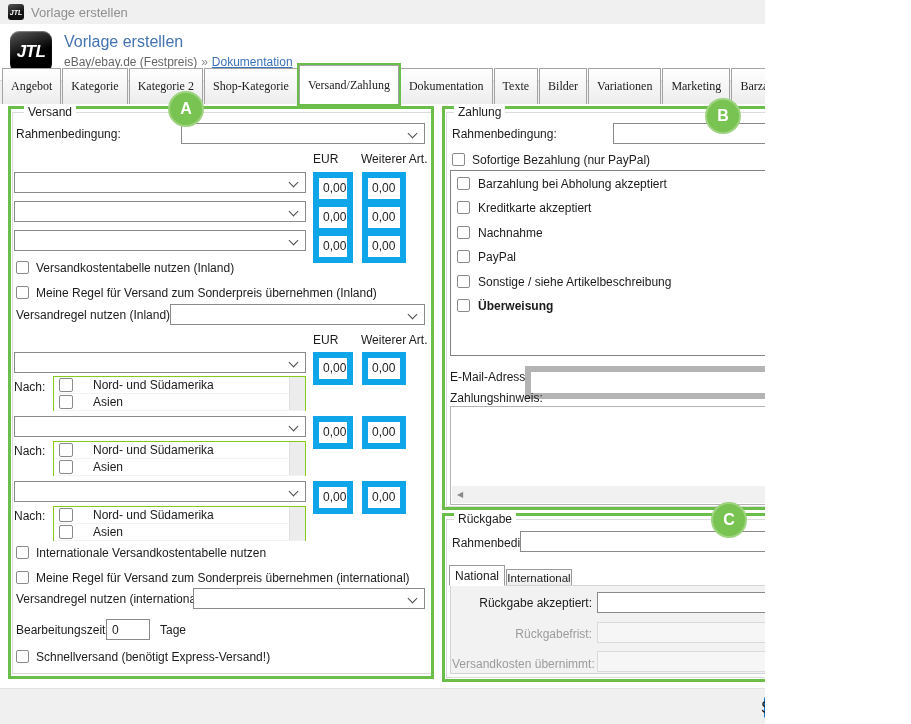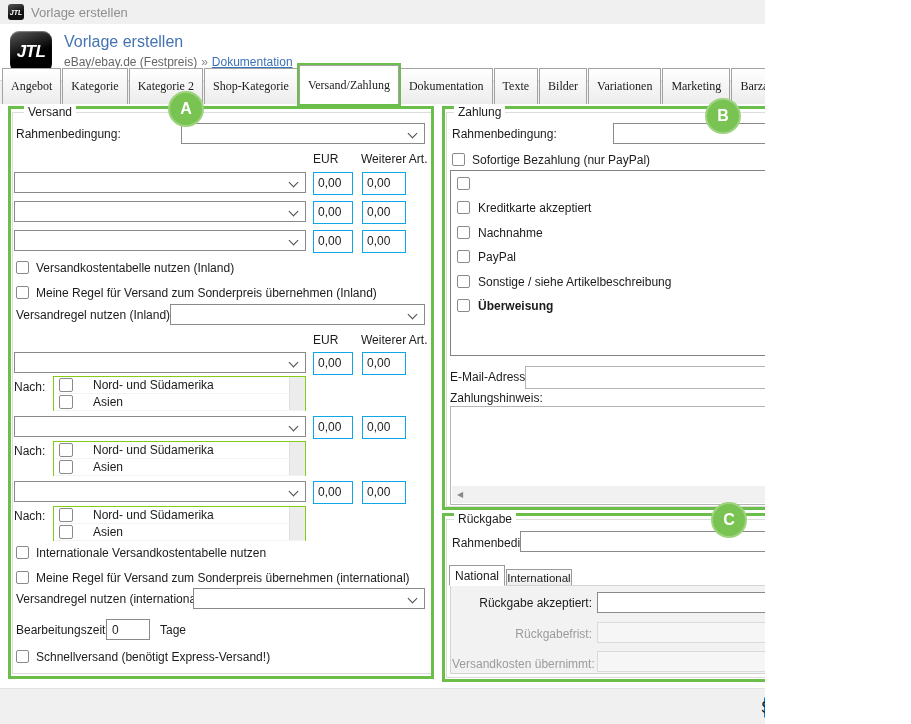--- a/index.html
+++ b/index.html
@@ -41,21 +41,21 @@
   
   .group{position:absolute;border:1px solid #dcdcdc;background:#fff;}
   .legend{position:absolute;background:#fff;padding:0 4px;z-index:4;line-height:14px;}
   
   .combo{position:absolute;background:#fff;border:1px solid #8a8a8a;box-sizing:border-box;
          padding:3px 20px 0 5px;overflow:hidden;white-space:nowrap;}
   .combo .chev{position:absolute;right:8px;top:6px;width:6px;height:6px;
                border-right:1.5px solid #4a4a4a;border-bottom:1.5px solid #4a4a4a;transform:rotate(45deg);}
   .combo.disabled{background:#f6f6f6;border-color:#dadada;}
   .combo.disabled .chev{border-color:#b8b8b8;}
-  .tbox{position:absolute;background:#fff;border:1px solid #0ea5e9;box-sizing:border-box;
+  .tbox{position:absolute;background:#fff;border:6px solid #0ea5e9;box-sizing:border-box;
         padding:3px 4px 18px 4px;overflow:hidden;white-space:nowrap;}
   .cb{position:absolute;width:13px;height:13px;background:#fff;border:1px solid #8a8a8a;
       border-radius:2px;box-sizing:border-box;}
   .listbox{position:absolute;background:#fff;border:1px solid #828282;box-sizing:border-box;}
   .nach-list{position:absolute;background:#fff;border:1px solid #84cc16;box-sizing:border-box;}
   .nach-row{position:relative;height:16px;display:flex;align-items:center;border-bottom:1px solid #f3f3f3;}
   .nach-row .cbx{width:12px;height:12px;border:1px solid #8a8a8a;border-radius:2px;background:#fff;
                  margin-left:5px;flex:none;}
   .nach-row .rg{margin-left:20px;}
   .nach-scroll{position:absolute;right:0;top:0;bottom:0;width:15px;background:#ececec;border-left:1px solid #e0e0e0;}
@@ -232,20 +232,21 @@
   <div class="lbl" style="left:452px;top:127px;">Rahmenbedingung:</div>
   <div class="combo" style="left:613px;top:123px;width:276px;height:21px;">
       <span class="chev"></span>
     </div>
 
   <div class="cb" style="left:452px;top:153px;"></div>
   <div class="lbl" style="left:472px;top:153px;">Sofortige Bezahlung (nur PayPal)</div>
 
   <div class="listbox" style="left:450px;top:170px;width:445px;height:186px;"></div>
   <div class="cb" style="left:457px;top:177px;"></div>
+  <div class="lbl" style="left:478px;top:177px;">Barzahlung bei Abholung akzeptiert</div>
   <div class="cb" style="left:457px;top:201px;"></div>
   <div class="lbl" style="left:478px;top:201px;">Kreditkarte akzeptiert</div>
   <div class="cb" style="left:457px;top:226px;"></div>
   <div class="lbl" style="left:478px;top:226px;">Nachnahme</div>
   <div class="cb" style="left:457px;top:250px;"></div>
   <div class="lbl" style="left:478px;top:250px;">PayPal</div>
   <div class="cb" style="left:457px;top:275px;"></div>
   <div class="lbl" style="left:478px;top:275px;">Sonstige / siehe Artikelbeschreibung</div>
   <div class="cb" style="left:457px;top:299px;"></div>
   <div class="lbl" style="left:478px;top:299px;font-weight:bold;">Überweisung</div>

